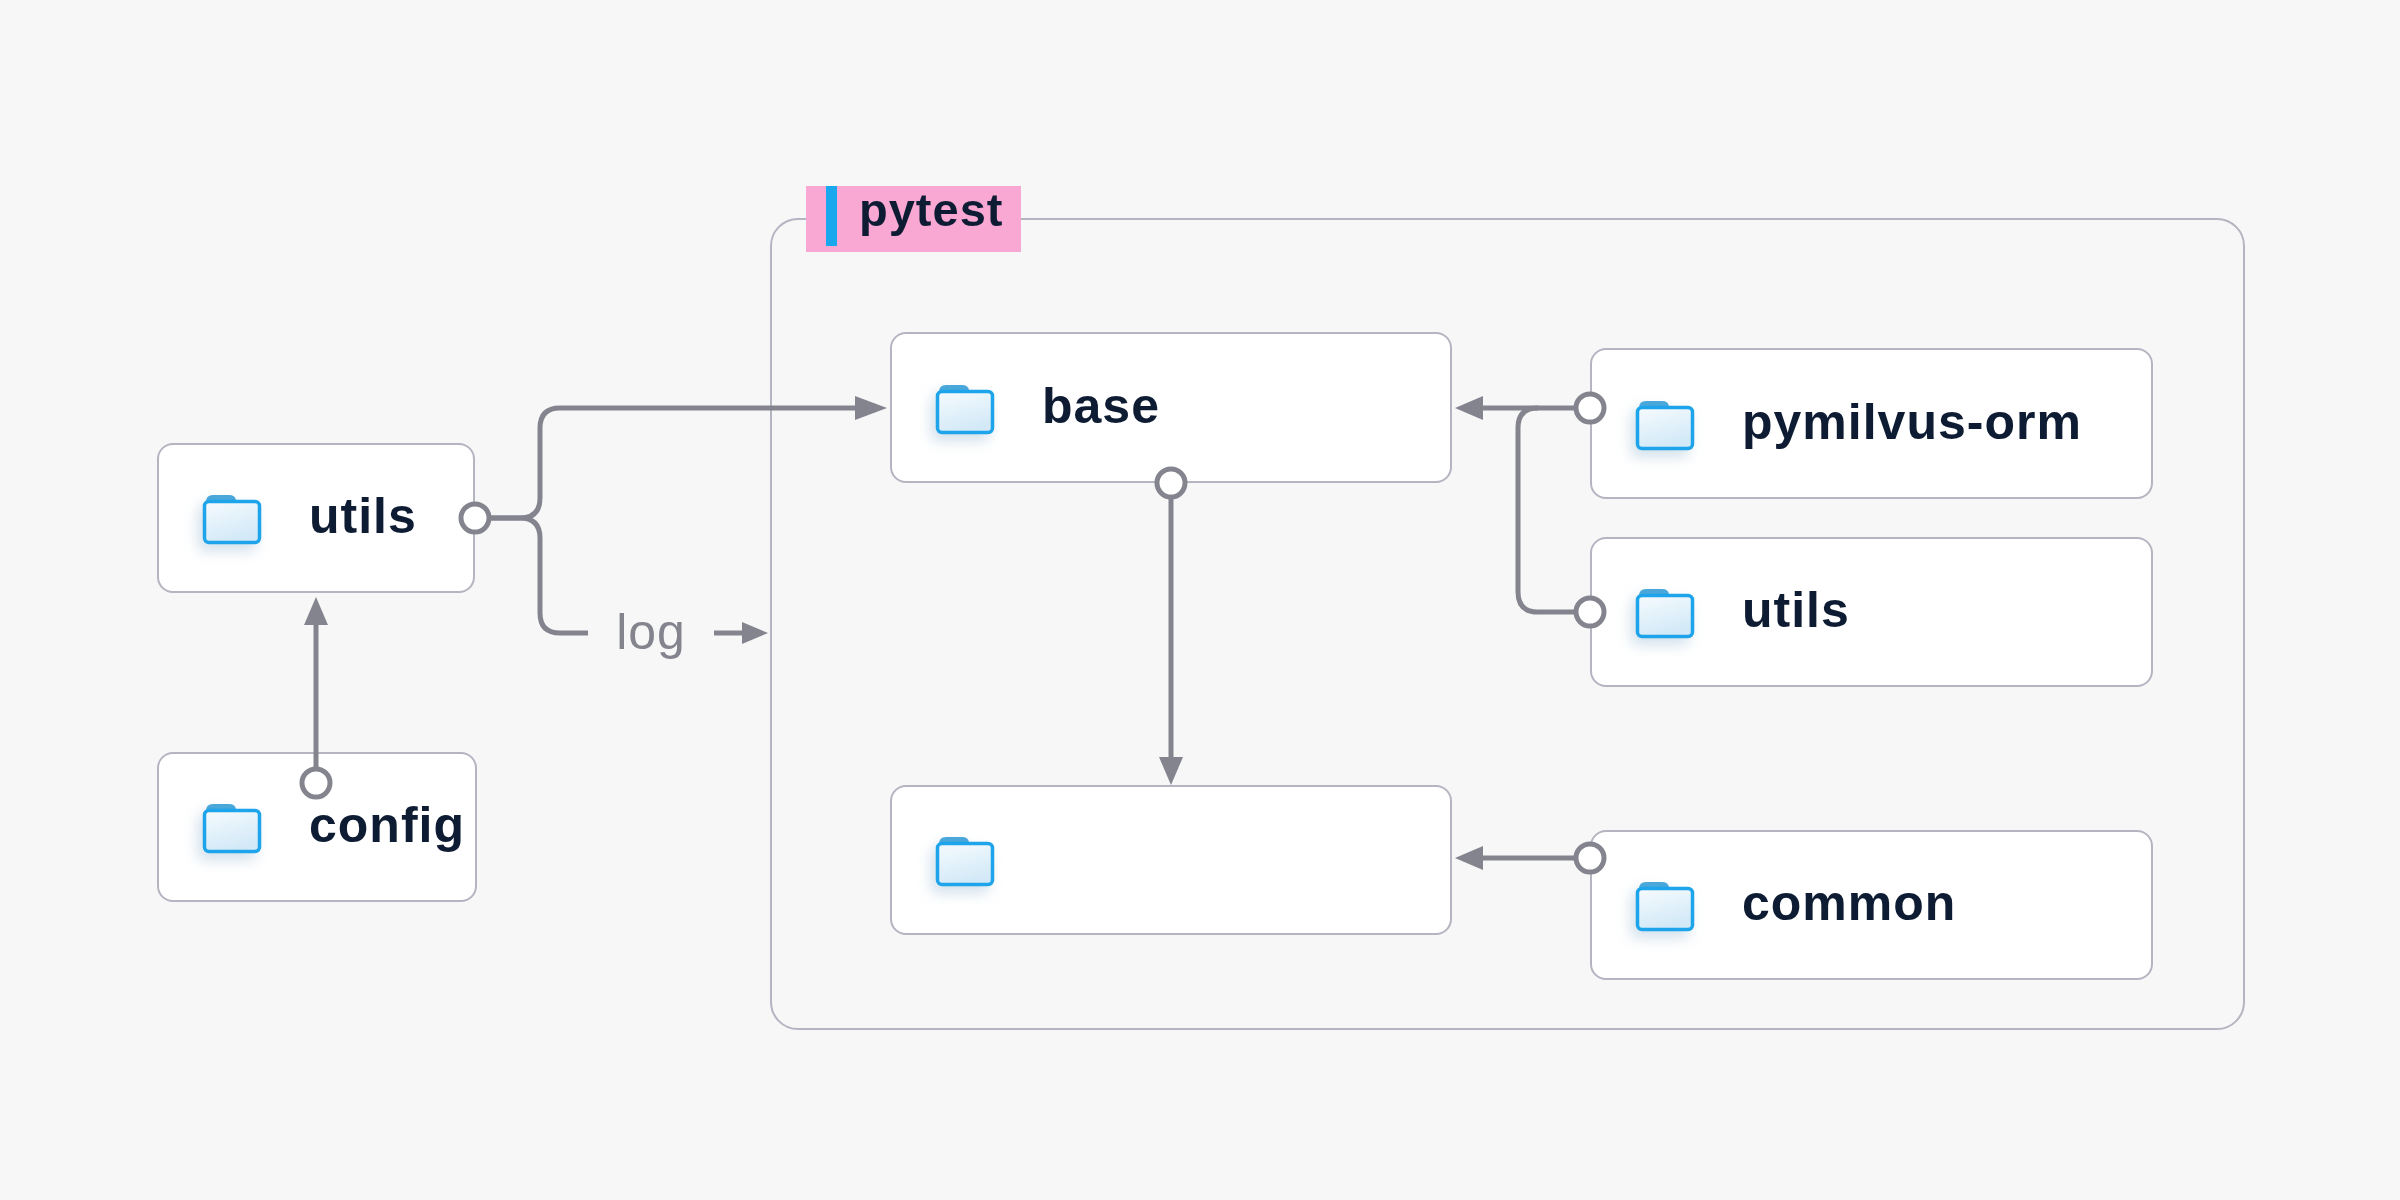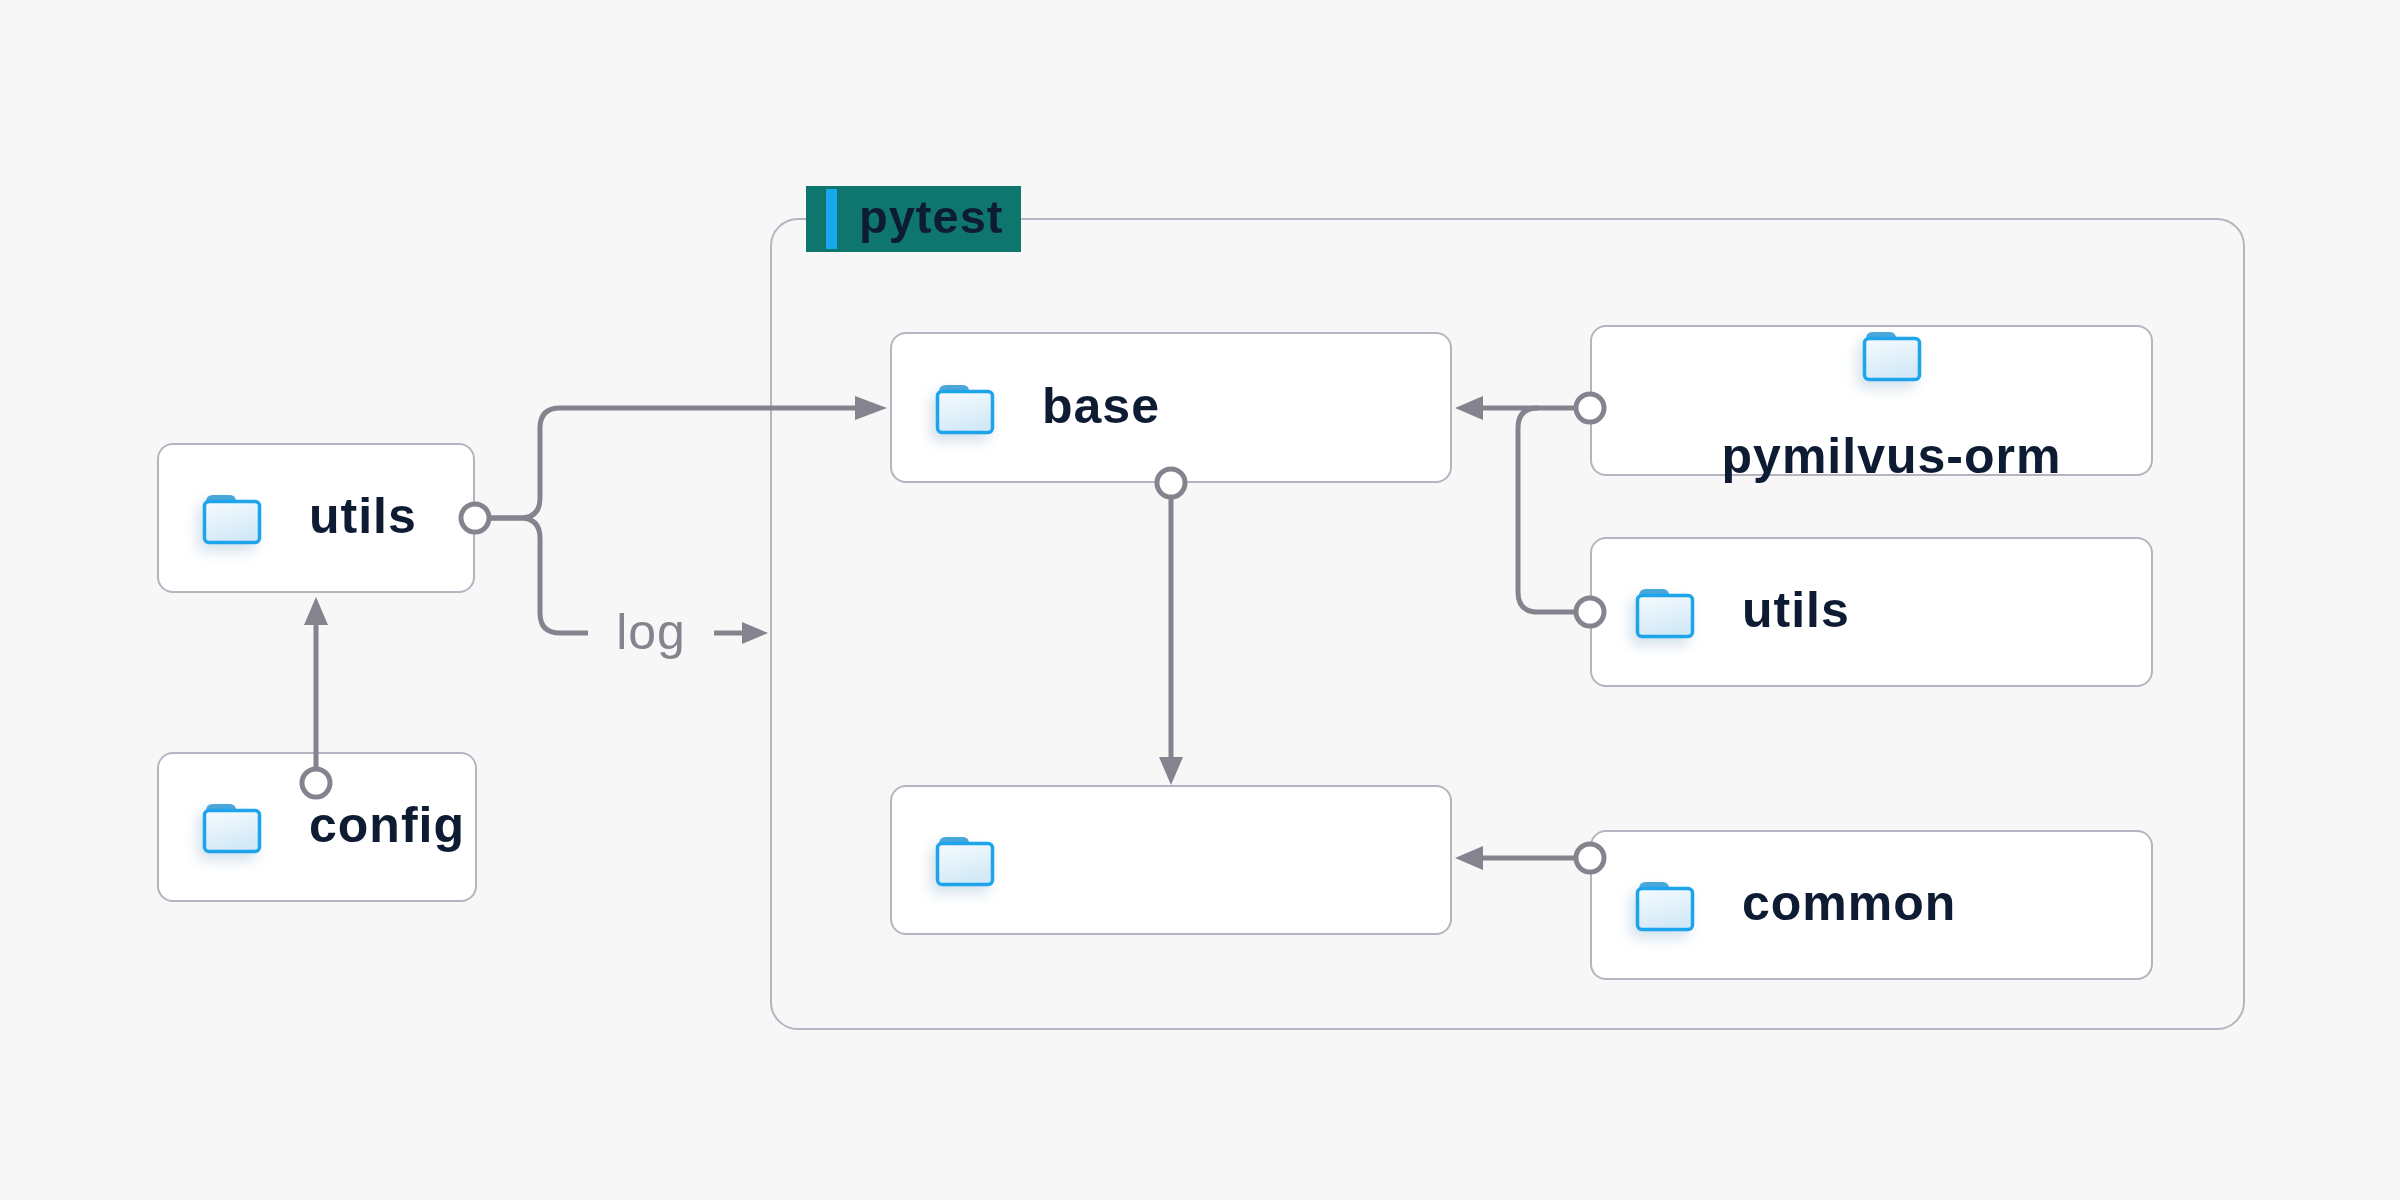--- a/index.html
+++ b/index.html
@@ -20,23 +20,23 @@
     border: 2px solid #b5b5c1;
     border-radius: 28px;
     box-sizing: border-box;
     background: transparent;
     z-index: 1;
   }
   .group-label {
     position: absolute;
     left: 34px; top: -34px;
     height: 66px;
-    display: flex; align-items: center;
+    display: flex; 
     gap: 22px;
-    background: #0f766e;
+    background: #f9a8d4;
     padding: 0 18px 0 20px;
     z-index: 4;
   }
   .group-label .accent-bar {
     width: 11px; height: 60px;
     background: #19a8ee;
     display: inline-block;
   }
   .group-label .group-title {
     font-size: 47px; font-weight: 600;
@@ -65,21 +65,21 @@
   }
   .folder {
     width: 66px; height: 56px;
     flex: 0 0 auto;
     filter: drop-shadow(-5px 7px 7px rgba(130,170,200,0.35));
   }
 
   #n-utils     { left: 157px;  top: 443px; width: 318px; height: 150px; }
   #n-config    { left: 157px;  top: 752px; width: 320px; height: 150px; }
   #n-base      { left: 890px;  top: 332px; width: 562px; height: 151px; }
-  #n-pymilvus  { left: 1590px; top: 325px; width: 563px; height: 151px; flex-direction: column; }
+  #n-pymilvus  { left: 1590px; top: 348px; width: 563px; height: 151px; }
   #n-check     { left: 1590px; top: 537px; width: 563px; height: 150px; }
   #n-testcases { left: 890px;  top: 785px; width: 562px; height: 150px; }
   #n-common    { left: 1590px; top: 783px; width: 563px; height: 150px; margin-top: 47px; }
 
   
   svg.connectors {
     position: absolute; inset: 0;
     width: 2400px; height: 1200px;
     z-index: 3;
     pointer-events: none;

